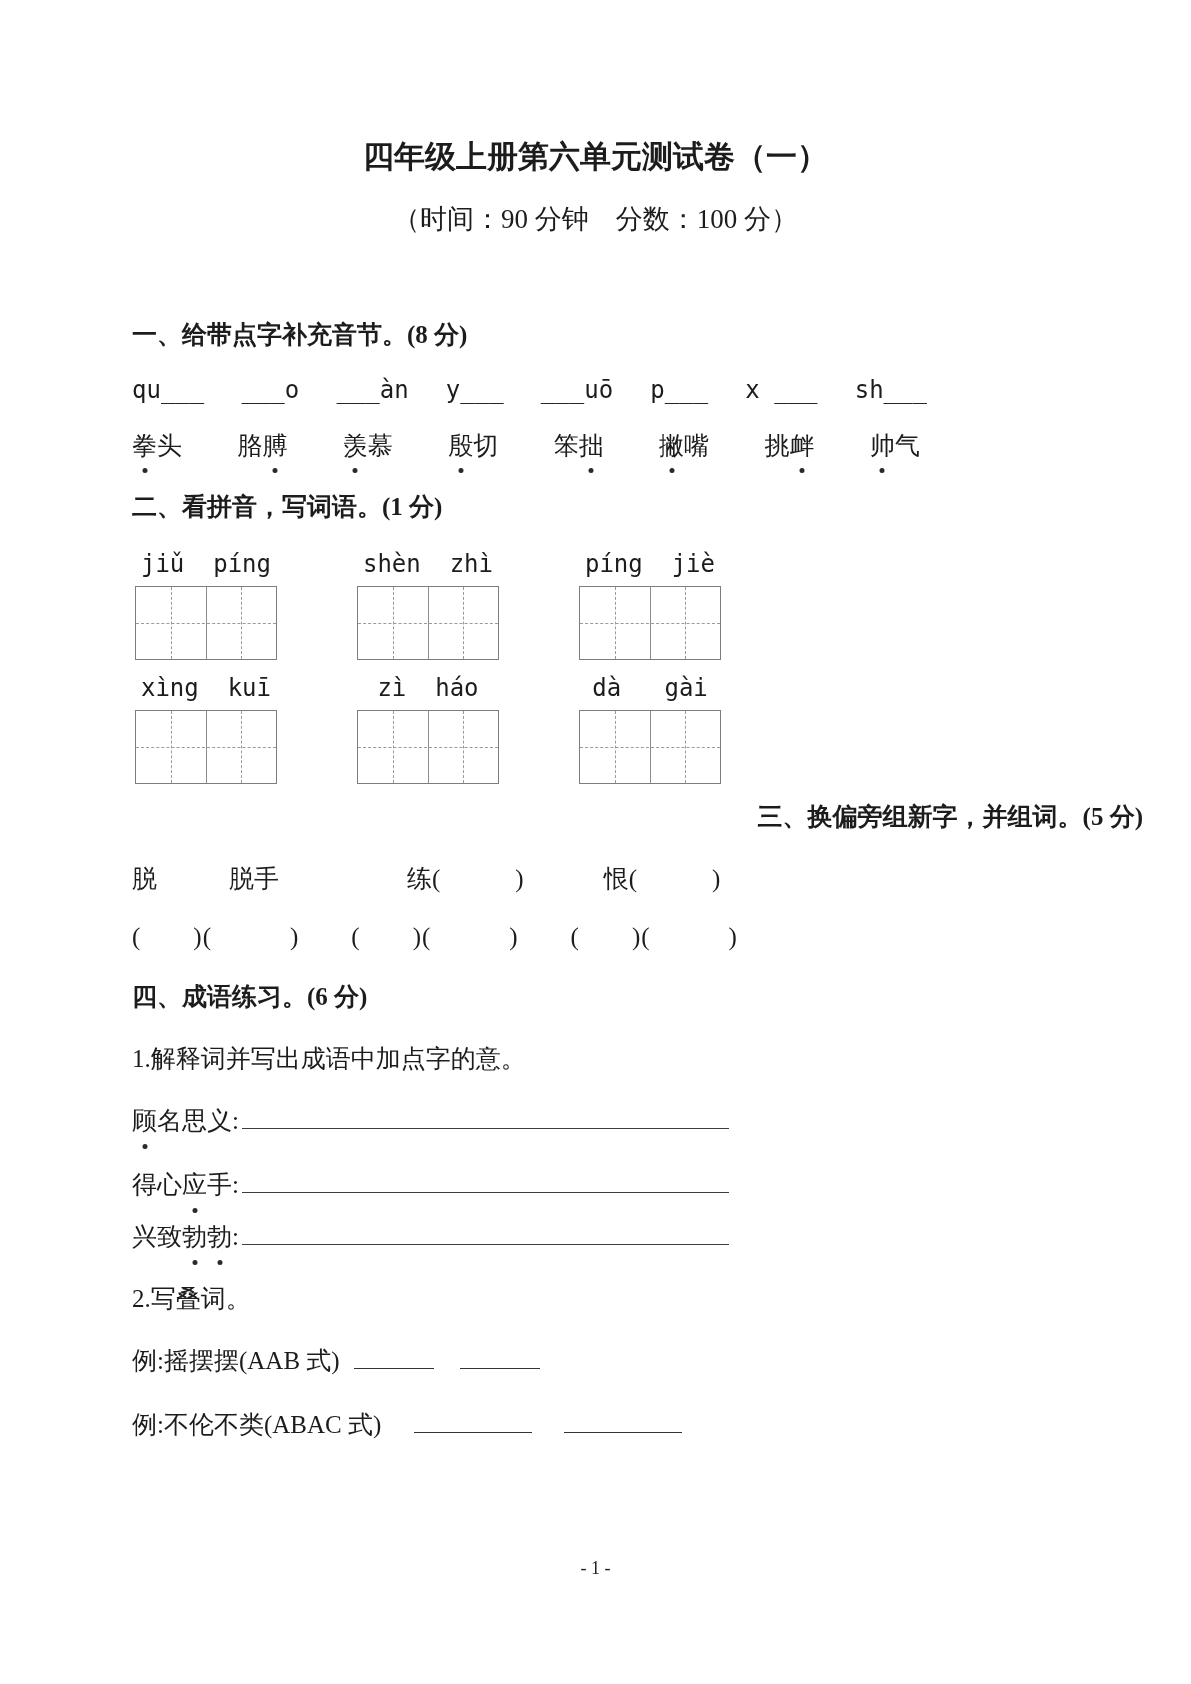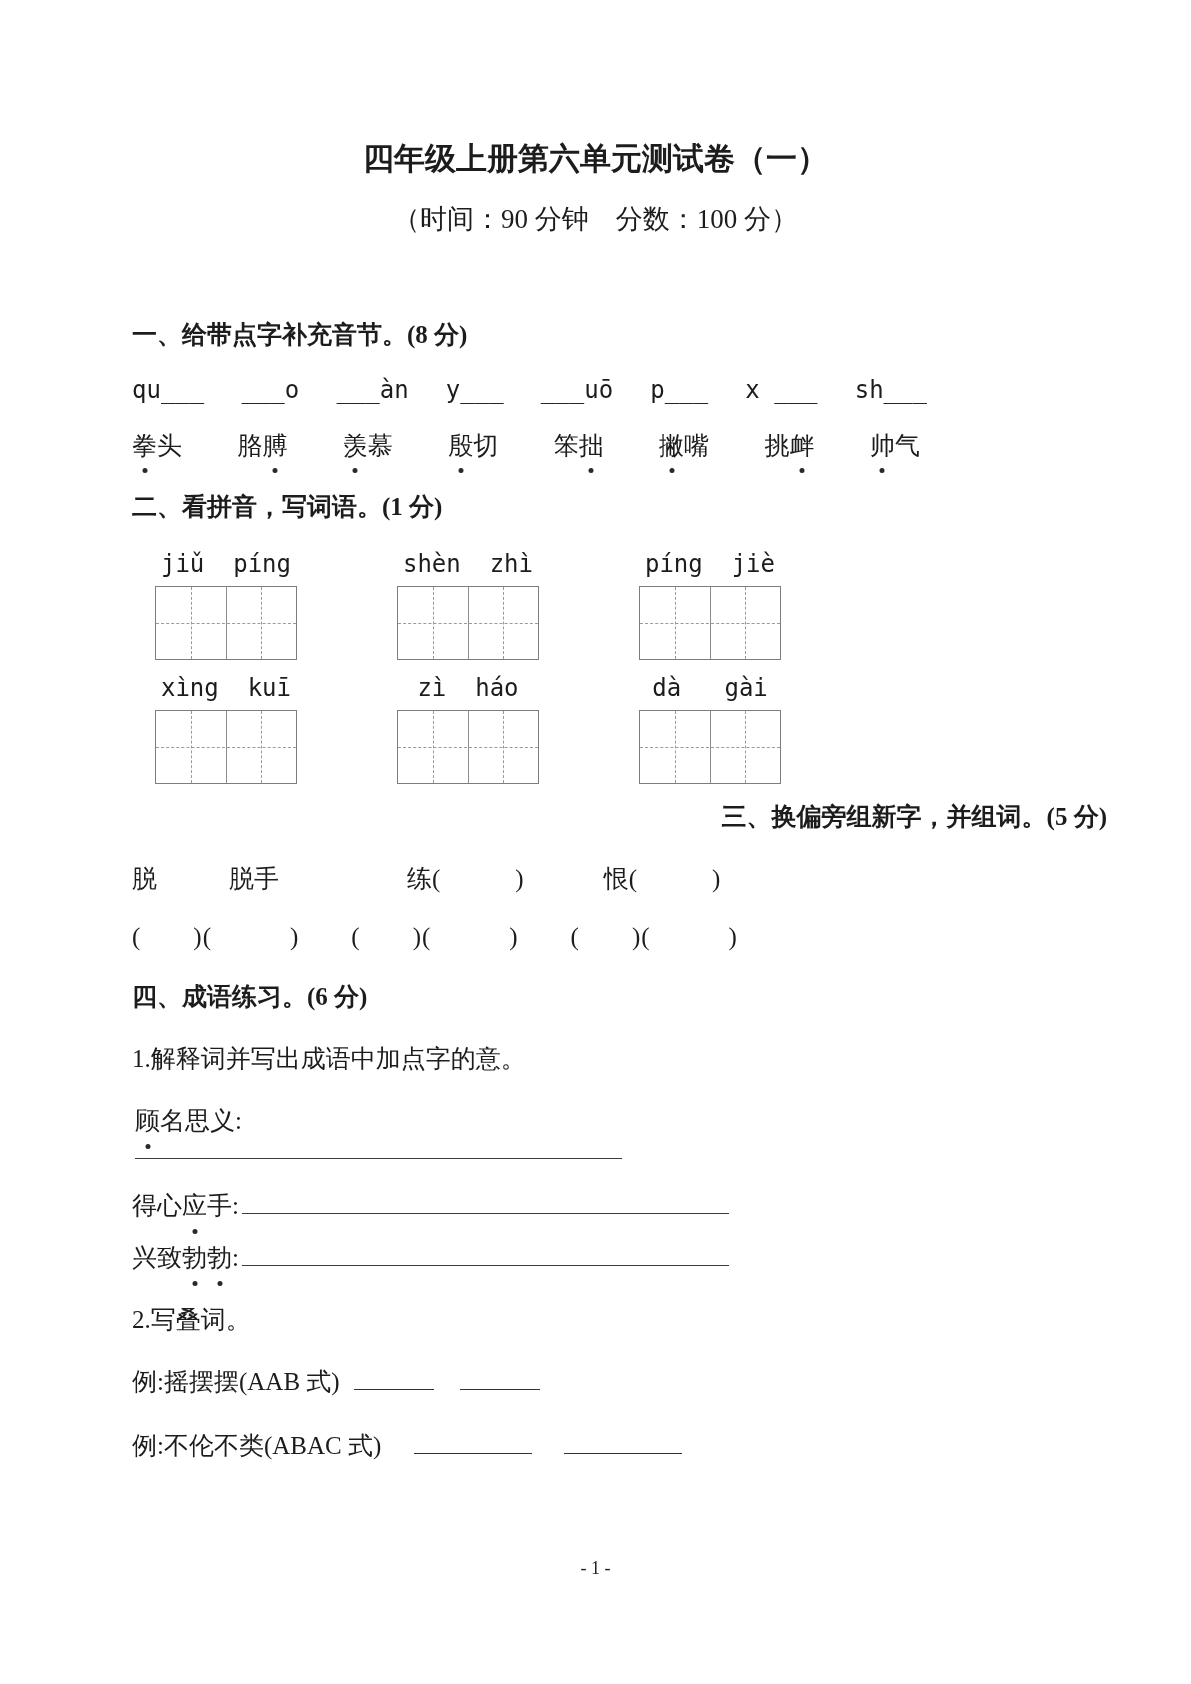--- a/index.html
+++ b/index.html
@@ -12,28 +12,29 @@
     font-family: "Liberation Serif", serif;
     overflow: hidden;
   }
   .title {
     margin: 0;
     padding-top: 142px;
     text-align: center;
     font-size: 31px;
     font-weight: bold;
     line-height: 34px;
+    font-family: Liberation Mono, monospace;
   }
   .subtitle {
     margin-top: 26px;
     text-align: center;
     font-size: 27px;
     line-height: 34px;
   }
-  .content { padding-left: 132px; padding-right: 84px; }
+  .content { padding-left: 132px; padding-right: 48px; }
   .sec-heading {
     margin: 0;
     font-size: 25px;
     font-weight: bold;
     line-height: 34px;
   }
   .h-sec1 { margin-top: 82px; }
   .h-sec2 { margin-top: 28px; }
   .h-sec3 { margin-top: 16px; text-align: right; }
   .h-sec4 { margin-top: 26px; }
@@ -67,21 +68,21 @@
     width: 5px;
     height: 5px;
     border-radius: 50%;
     background: #2a2a2a;
   }
 
   
   .grid-row { display: flex; gap: 80px; margin-left: 3px; }
   .grid-row.r1 { margin-top: 24px; }
   .grid-row.r2 { margin-top: 12px; }
-  .grid-block { width: 142px; margin-left: 20px; }
+  .grid-block { width: 142px; }
   .pinyin-label {
     font-family: "DejaVu Sans Mono", monospace;
     font-size: 24px;
     line-height: 32px;
     text-align: center;
     white-space: pre;
     margin-bottom: 6px;
   }
   .wgrid {
     position: relative;
@@ -116,21 +117,21 @@
   }
 
   
   .plain-line { margin-top: 28px; font-size: 25px; line-height: 34px; }
   .idiom-line {
     font-size: 25px;
     line-height: 34px;
     display: flex;
     align-items: baseline;
   }
-  .idiom-line.i0 { margin-top: 28px; flex-direction: column; }
+  .idiom-line.i0 { margin-top: 28px; }
   .idiom-line.i1 { margin-top: 30px; }
   .idiom-line.i2 { margin-top: 18px; }
   .fill-line {
     display: inline-block;
     width: 487px;
     border-bottom: 1px solid #3c3c3c;
     height: 20px;
     vertical-align: -7px;
     margin-left: 3px;
   }

